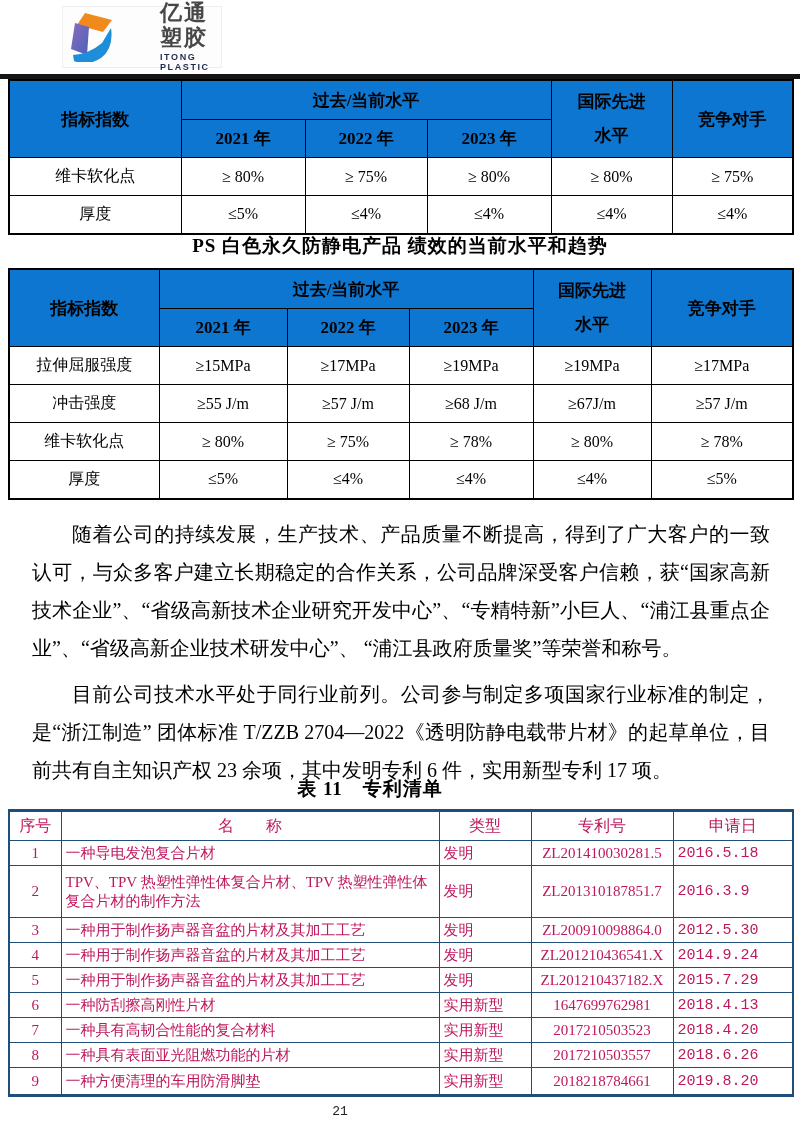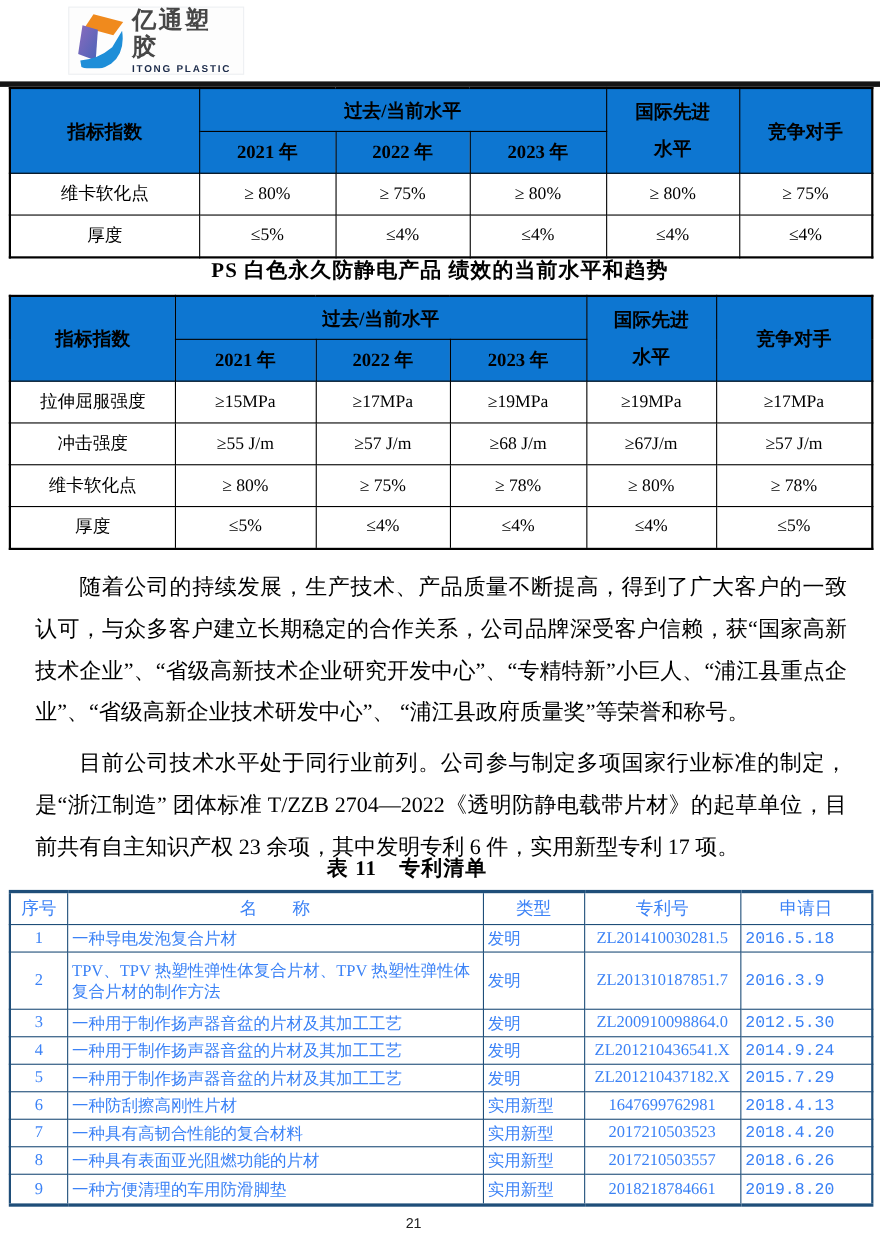--- a/index.html
+++ b/index.html
@@ -10,21 +10,21 @@
   }
   .page{position:relative;width:800px;height:1134px;background:#ffffff;}
 
   
   .logo{
     position:absolute;left:62px;top:6px;width:160px;height:62px;
     border:1px solid #edeff2;background:#fdfdfd;
     display:flex;align-items:center;gap:7px;padding:3px 8px;box-sizing:border-box;
   }
   .logo-mark{flex:0 0 auto;width:42px;height:50px;}
-  .logo-text{display:flex;flex-direction:column;line-height:1.1;}
+  .logo-text{display:flex;flex-direction:column;line-height:1.1;margin-left:40px;}
   .logo-cn{font-size:22px;font-weight:bold;color:#474747;letter-spacing:2px;}
   .logo-en{font-size:9px;font-weight:bold;color:#1c2b4a;letter-spacing:1.6px;
            font-family:"Liberation Sans","DejaVu Sans",sans-serif;margin-top:3px;}
 
   
   .top-rule{position:absolute;left:0;top:74px;width:800px;height:5px;background:#151515;}
 
   
   table.perf{border-collapse:collapse;table-layout:fixed;width:784px;background:#fff;}
   table.perf th,table.perf td{
@@ -55,38 +55,38 @@
     font-size:19px;font-weight:bold;letter-spacing:1px;
   }
 
   
   table.patents{
     position:absolute;left:8px;top:809px;width:784px;
     border-collapse:collapse;table-layout:fixed;background:#fff;
   }
   table.patents th,table.patents td{
     border:1px solid #1f4e79;vertical-align:middle;
-    font-size:15px;font-weight:normal;padding:1px 4px;color:#3b82f6;
+    font-size:15px;font-weight:normal;padding:1px 4px;color:#be185d;
   }
   table.patents{border:2.5px solid #1f4e79;}
   table.patents thead th{font-size:16px;text-align:center;height:26px;}
   table.patents thead th{border-top:3px solid #1f4e79;}
   table.patents tbody tr:last-child td{border-bottom:3px solid #1f4e79;}
   table.patents tbody tr{height:25px;}
   table.patents tbody tr.tall{height:52px;}
   .c-no{text-align:center;}
   .c-name{text-align:left;padding-left:8px;}
   .c-type{text-align:left;padding-left:10px;}
   .c-pno{text-align:center;}
   .c-date{text-align:left;font-family:Liberation Mono, monospace;}
 
   
   .pageno{
     position:absolute;left:0;top:1104px;width:680px;text-align:center;
-    font-size:13px;font-family:Liberation Sans, sans-serif;color:#222;margin-left:36px;
+    font-size:13px;font-family:Liberation Mono, monospace;color:#222;
   }
 </style>
 </head>
 <body>
 
 <div class="page">
 
   <div class="logo">
     <span class="logo-mark">
       <svg width="42" height="50" viewBox="0 0 42 50" xmlns="http://www.w3.org/2000/svg">

